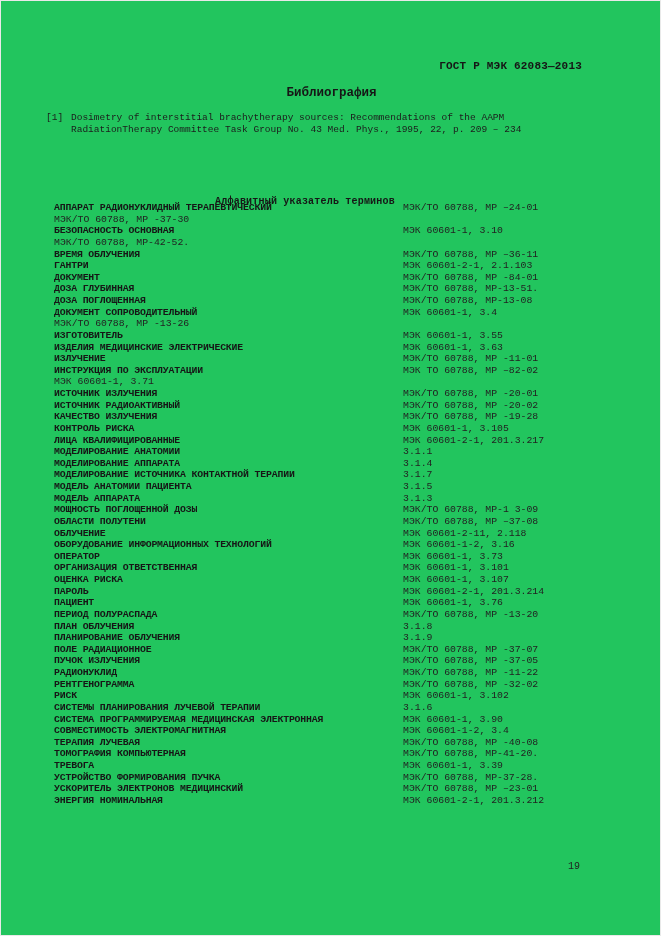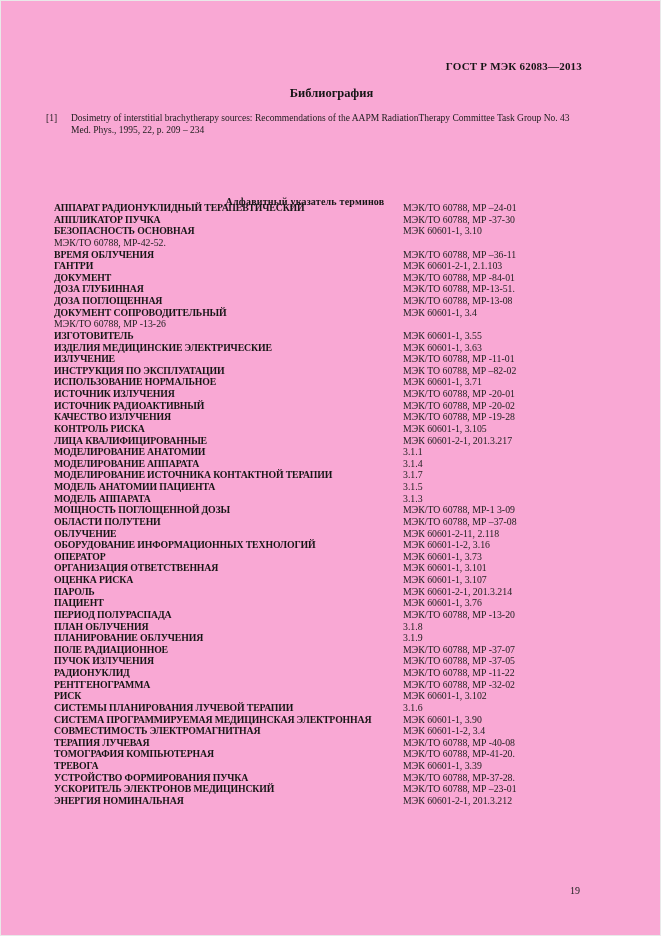--- a/index.html
+++ b/index.html
@@ -1,21 +1,21 @@
 <!DOCTYPE html>
 <html><head>
 <meta charset="utf-8">
 <style>
   html, body { margin: 0; padding: 0; background: #ffffff; }
   .page {
     position: relative;
     width: 661px;
     height: 936px;
-    background: #f9a8d4;
-    font-family: Liberation Serif, serif;
+    background: #22c55e;
+    font-family: Liberation Mono, monospace;
     color: #1c1c1c;
     overflow: hidden;
     box-sizing: border-box;
     border: 1px solid #e9e9e9;
   }
   .doc-number {
     position: absolute;
     top: 59px;
     right: 78px;
     font-size: 11px;
@@ -80,21 +80,21 @@
     font-weight: bold;
     letter-spacing: -0.15px;
     color: #161616;
   }
   .index-ref {
     font-weight: normal;
     color: #222222;
   }
   .page-number {
     position: absolute;
-    top: 884px;
+    top: 860px;
     right: 80px;
     font-size: 10px;
     color: #222222;
   }
 </style>
 </head>
 <body>
 
 <div class="page">
 
@@ -108,21 +108,20 @@
   </div>
 
   <div class="index-title">Алфавитный указатель терминов</div>
 
   <div class="index-list" id="index-list">
       <div class="index-row">
         <span class="index-term">АППАРАТ РАДИОНУКЛИДНЫЙ ТЕРАПЕВТИЧЕСКИЙ</span>
         <span class="index-ref">МЭК/ТО 60788, МР –24-01</span>
       </div>
       <div class="index-row">
-        <span class="index-term">АППЛИКАТОР ПУЧКА</span>
         <span class="index-ref">МЭК/ТО 60788, МР -37-30</span>
       </div>
       <div class="index-row">
         <span class="index-term">БЕЗОПАСНОСТЬ ОСНОВНАЯ</span>
         <span class="index-ref">МЭК 60601-1, 3.10</span>
       </div>
       <div class="index-row">
         <span class="index-ref">МЭК/ТО 60788, МР-42-52.</span>
       </div>
       <div class="index-row">
@@ -162,21 +161,20 @@
       </div>
       <div class="index-row">
         <span class="index-term">ИЗЛУЧЕНИЕ</span>
         <span class="index-ref">МЭК/ТО 60788, МР -11-01</span>
       </div>
       <div class="index-row">
         <span class="index-term">ИНСТРУКЦИЯ ПО ЭКСПЛУАТАЦИИ</span>
         <span class="index-ref">МЭК ТО 60788, МР –82-02</span>
       </div>
       <div class="index-row">
-        <span class="index-term">ИСПОЛЬЗОВАНИЕ НОРМАЛЬНОЕ</span>
         <span class="index-ref">МЭК 60601-1, 3.71</span>
       </div>
       <div class="index-row">
         <span class="index-term">ИСТОЧНИК ИЗЛУЧЕНИЯ</span>
         <span class="index-ref">МЭК/ТО 60788, МР -20-01</span>
       </div>
       <div class="index-row">
         <span class="index-term">ИСТОЧНИК РАДИОАКТИВНЫЙ</span>
         <span class="index-ref">МЭК/ТО 60788, МР -20-02</span>
       </div>

